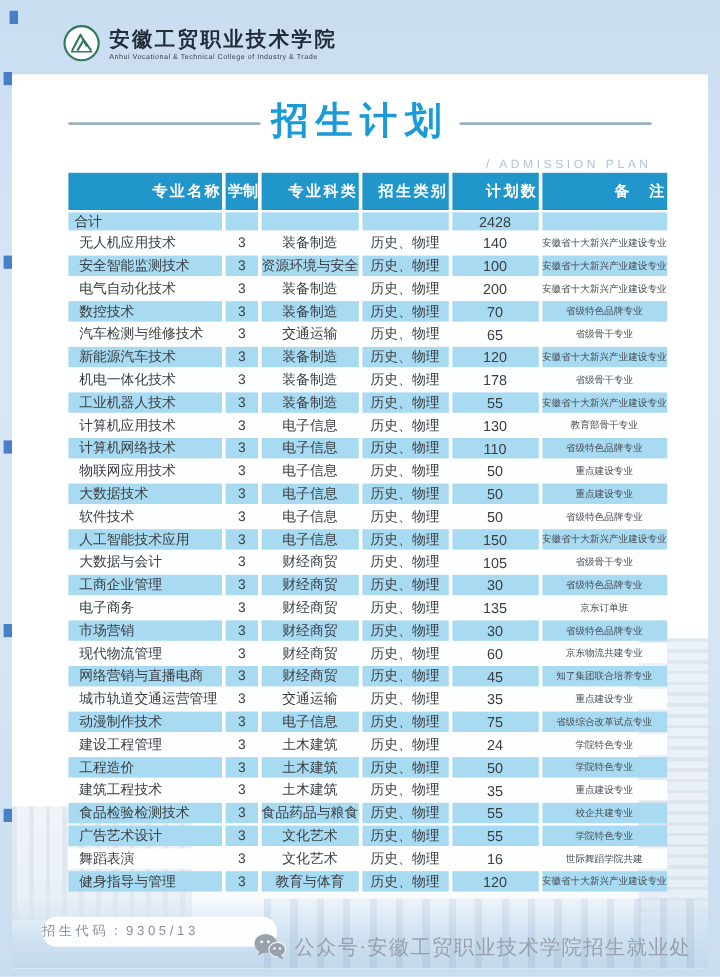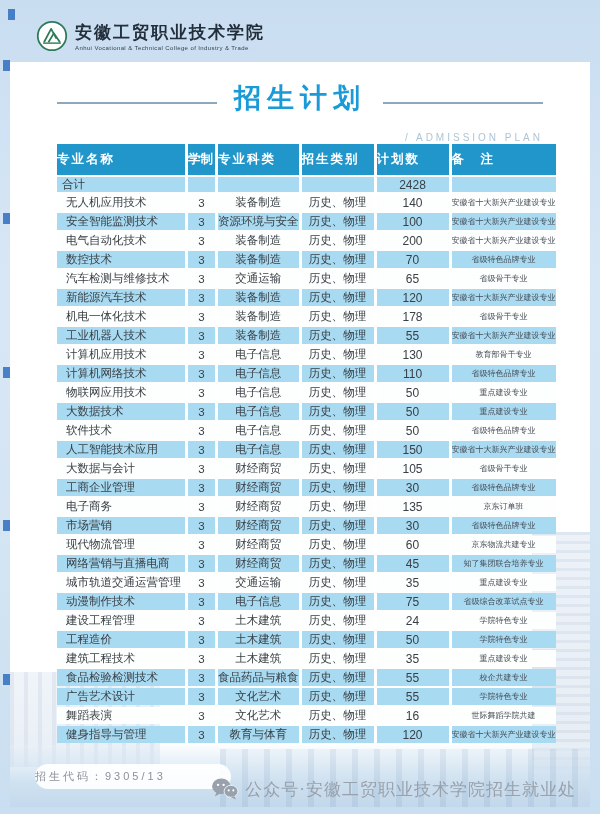--- a/index.html
+++ b/index.html
@@ -7,21 +7,21 @@
   body {
     position:relative;
     font-family:"Liberation Sans", sans-serif;
     background:linear-gradient(180deg,#c9ddf1 0%,#d8e7f5 35%,#d3e4f3 70%,#c9def0 100%);
     overflow:hidden;
   }
   
   .edge-mark { position:absolute; width:7px; height:11px; background:#2f6fc0; opacity:.85; }
 
   
-  .logo-row { position:absolute; top:20px; left:36px; display:flex; align-items:center; }
+  .logo-row { position:absolute; top:20px; left:52px; display:flex; align-items:center; }
   .logo-mark { width:32px; height:32px; flex:0 0 32px; }
   .logo-text { margin-left:7px; }
   .logo-zh { font-family:"Liberation Serif", serif; font-weight:bold; font-size:17px; letter-spacing:2px; color:#232e3b; }
   .logo-en { font-size:6px; color:#36414e; letter-spacing:.4px; margin-top:1px; }
 
   
   .card { position:absolute; left:10px; top:62px; width:580px; height:745px; background:#ffffff; overflow:hidden; }
 
   
   .bld { position:absolute; pointer-events:none; }
@@ -38,33 +38,33 @@
   .bottom-strip { position:absolute; left:0; right:0; bottom:0; height:62px;
     background:linear-gradient(180deg, rgba(238,245,251,.2) 0%, #cfe2f1 60%, #c3d9ec 100%); }
   .bottom-photo { position:absolute; left:210px; right:0; bottom:0; height:58px; opacity:.35;
     background:
       repeating-linear-gradient(90deg, rgba(130,160,195,.45) 0 6px, rgba(240,247,252,.2) 6px 22px),
       linear-gradient(180deg,#d6e5f2,#b7cfe6);
   }
 
   
   .title-wrap { position:absolute; left:0; top:18px; width:100%; text-align:center; }
-  .page-title { display:inline-block; font-size:27px; font-weight:bold; color:#1a9ad7; letter-spacing:6px; }
+  .page-title { display:inline-block; font-size:31px; font-weight:bold; color:#1a9ad7; letter-spacing:6px; }
   .title-line { position:absolute; top:22px; height:2px; background:#8da9bd; }
   .line-left { left:47px; width:160px; }
   .line-right { right:47px; width:160px; }
   .subtitle { position:absolute; top:52px; right:47px; font-size:10px; letter-spacing:3px; color:#aec5d5; }
 
   
   .table-wrap { position:absolute; left:44px; top:80px; }
   table { border-collapse:separate; border-spacing:3px 2px; table-layout:fixed; }
   col.w0{width:128px} col.w1{width:27px} col.w2{width:80px} col.w3{width:72px} col.w4{width:72px} col.w5{width:88px}
   th {
     background:#2196cb; color:#fff; font-weight:bold; font-size:12.5px;
-    height:31px; letter-spacing:2px; text-align:left; overflow:hidden; white-space:nowrap;
+    height:31px; letter-spacing:2px; text-align:right; overflow:hidden; white-space:nowrap;
   }
   th:nth-child(2){ letter-spacing:0; }
   td { height:17px; font-size:11.5px; color:#3a4046; text-align:center;
        overflow:hidden; white-space:nowrap; background:#fdfefe; }
   tr.alt td, tr.total td { background:#a8daf2; }
   td.c0 { text-align:left; padding-left:9px; }
   td.c4 { font-size:12px; }
   td.c5 { font-size:8px; color:#464d55;margin-top:16px; }
   tr.total td { height:15px; }
   tr.total td.c0 { padding-left:5px; }

